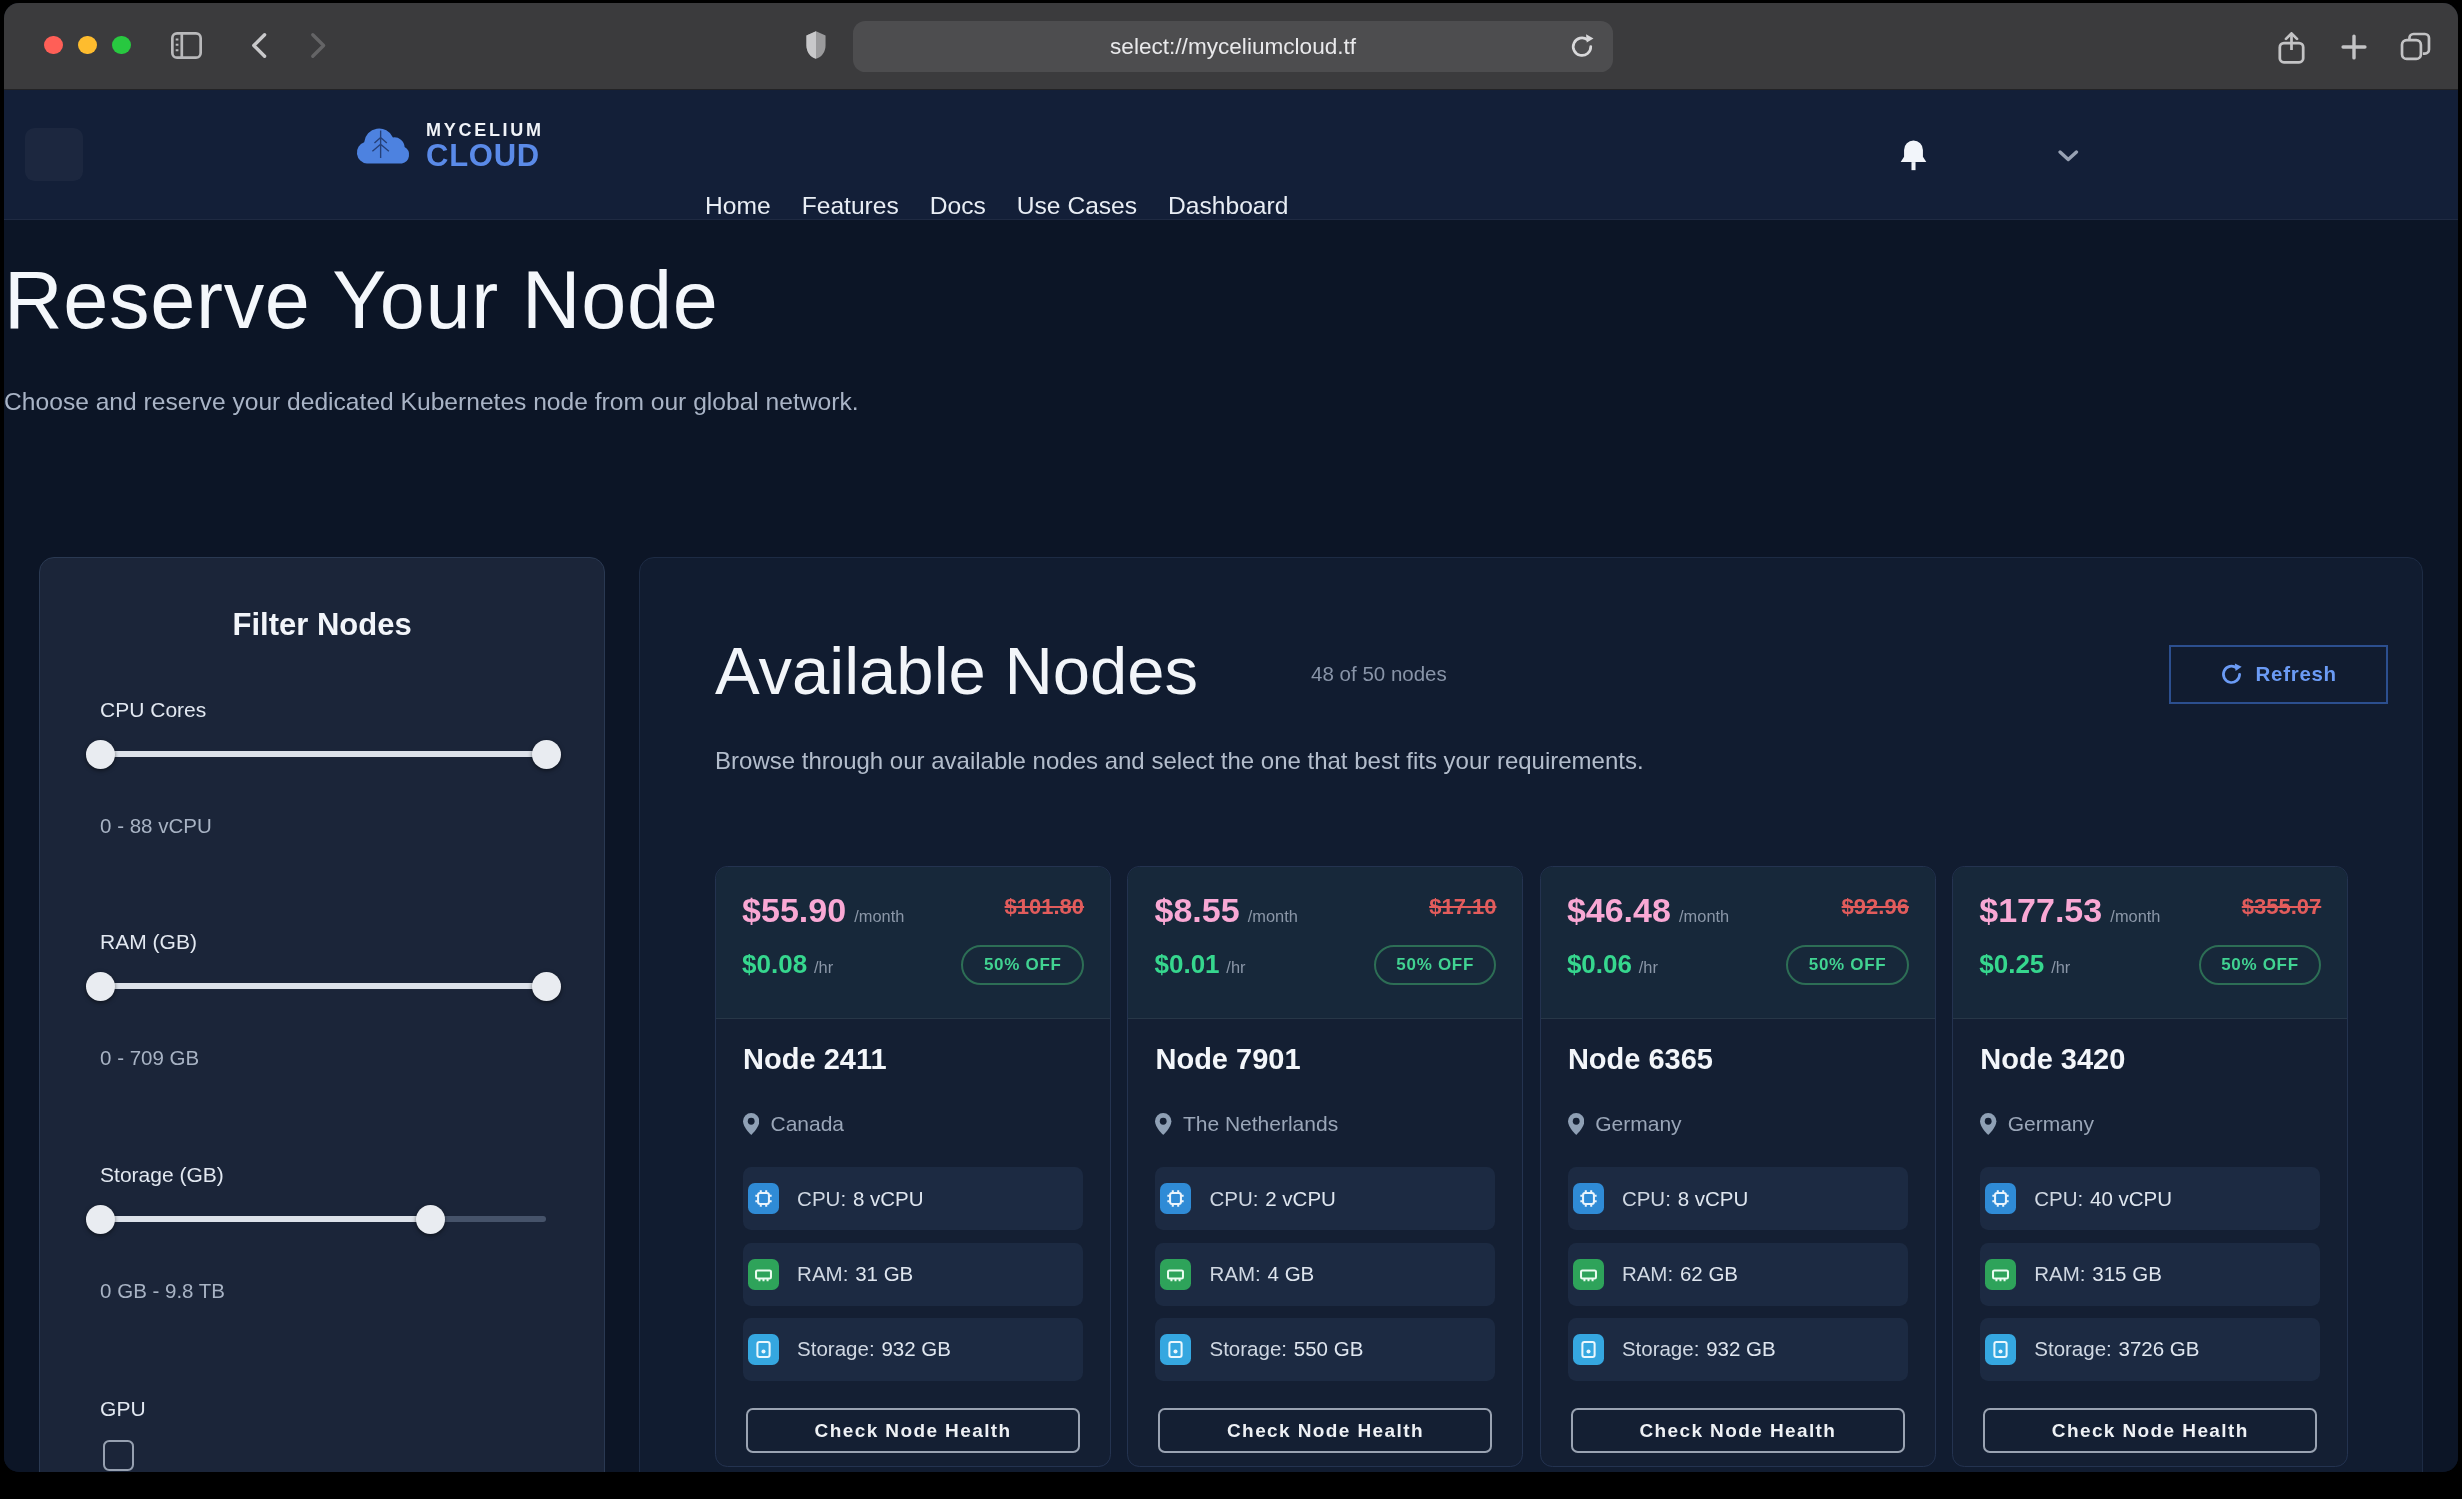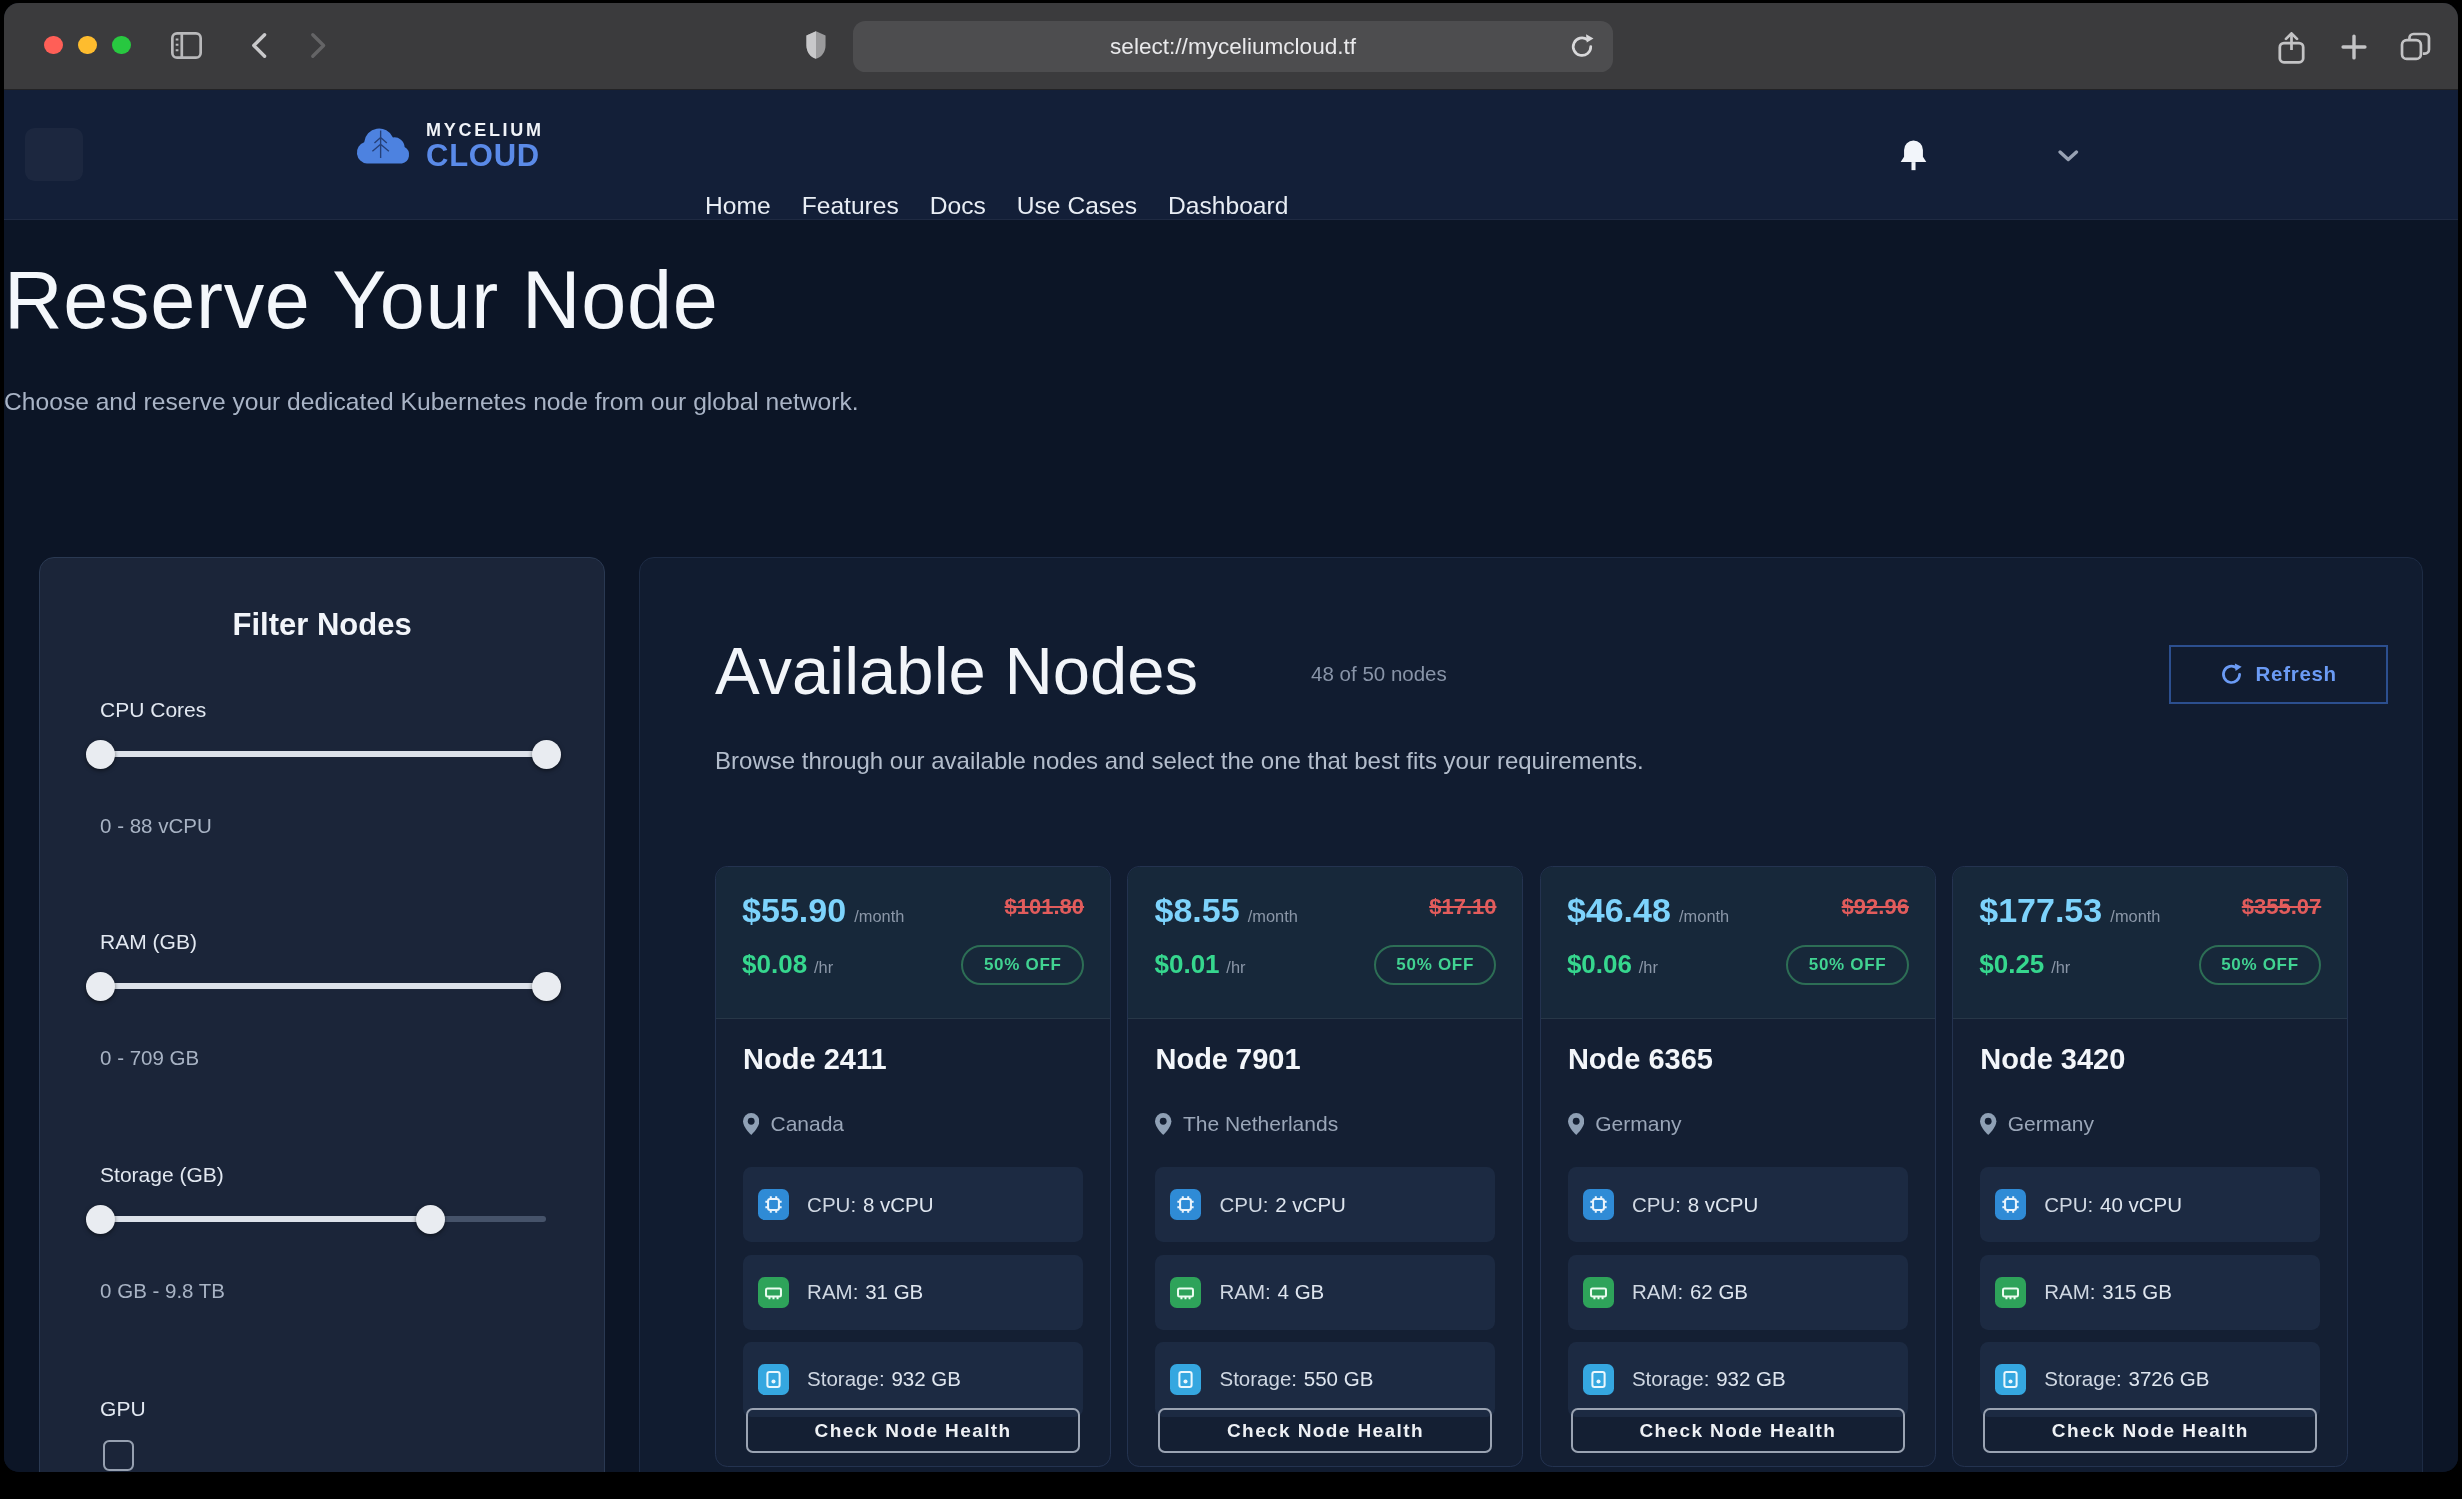--- a/index.html
+++ b/index.html
@@ -50,32 +50,32 @@
   .an-title { position:absolute; left:75px; top:74px; font-size:67px; font-weight:400; color:#f2f5f9; }
   .an-count { position:absolute; left:671px; top:104px; font-size:20.5px; color:#8894a8; }
   .refresh-btn { position:absolute; right:34px; top:87px; width:219px; height:59px; border:2.1px solid #2c4f8f; border-radius:0; background:transparent; display:flex; align-items:center; justify-content:center; gap:12.3px; cursor:pointer; }
   .refresh-btn span { font-size:20.5px; font-weight:700; color:#6b9bf5; letter-spacing:0.7px; }
   .an-desc { position:absolute; left:75px; top:189px; font-size:24px; color:#b3bdcc; }
   .cards { position:absolute; left:75px; top:308px; display:flex; gap:16.4px; }
 
   .card { width:396px; height:601px; background:#141f33; border:0.7px solid #243350; border-radius:12.3px; position:relative; overflow:hidden; }
   .card-head { height:152px; background:#17283a; border-bottom:0.7px solid rgba(255,255,255,0.07); padding:24.6px 26px 0 26px; display:flex; justify-content:space-between; }
   .price-line { display:flex; align-items:baseline; gap:8.2px; }
-  .price-month { font-size:34px; font-weight:700; color:#7dd3fc; }
+  .price-month { font-size:34px; font-weight:700; color:#f9a8d4; }
   .per { font-size:16.4px; color:#8b97a8; }
   .price-hr-line { margin-top:19px; display:flex; align-items:baseline; gap:6.8px; }
   .price-hr { font-size:26px; font-weight:700; color:#36d78e; }
   .head-right { text-align:right; }
   .old-price { font-size:22px; font-weight:700; color:#e25c5c; text-decoration:line-through; margin-top:2.7px; }
   .badge { display:inline-block; margin-top:24.6px; padding:8.2px 20.5px; border:2.1px solid #2d6e55; border-radius:683px; font-size:17px; font-weight:700; color:#41d392; letter-spacing:0.7px; }
   .card-body { padding:0 27px; }
   .node-name { margin-top:24.6px; font-size:29px; font-weight:700; color:#f3f6fa; }
   .loc { margin-top:36px; display:flex; align-items:center; gap:11px; font-size:21px; color:#9aa6b8; }
   .specs { margin-top:31px; }
-  .spec { height:75px; background:#1c2a42; border-radius:8.2px; display:flex; align-items:center; padding:0 15px; gap:18px; margin-bottom:12.3px; }
+  .spec { height:63px; background:#1c2a42; border-radius:8.2px; display:flex; align-items:center; padding:0 5px; gap:18px; margin-bottom:12.3px; }
   .spec-ic { width:31px; height:31px; border-radius:6.8px; display:flex; align-items:center; justify-content:center; flex:none; }
   .spec-ic.cpu { background:#2f8bd6; }
   .spec-ic.ram { background:#2ea35a; }
   .spec-ic.sto { background:#35a7e0; }
   .spec-text { font-size:20.5px; color:#cfd7e2; }
   .spec-text b { color:#dfe6ef; font-weight:400; margin-left:6.8px; }
   .check-btn { position:absolute; left:30px; right:30px; bottom:12.3px; height:45px; background:transparent; border:2.1px solid #9aa3b2; border-radius:6.8px; color:#eef1f5; font-size:19px; font-weight:700; letter-spacing:1.4px; font-family:"Liberation Sans", sans-serif; cursor:pointer; }
 </style>
 </head>
 <body>

